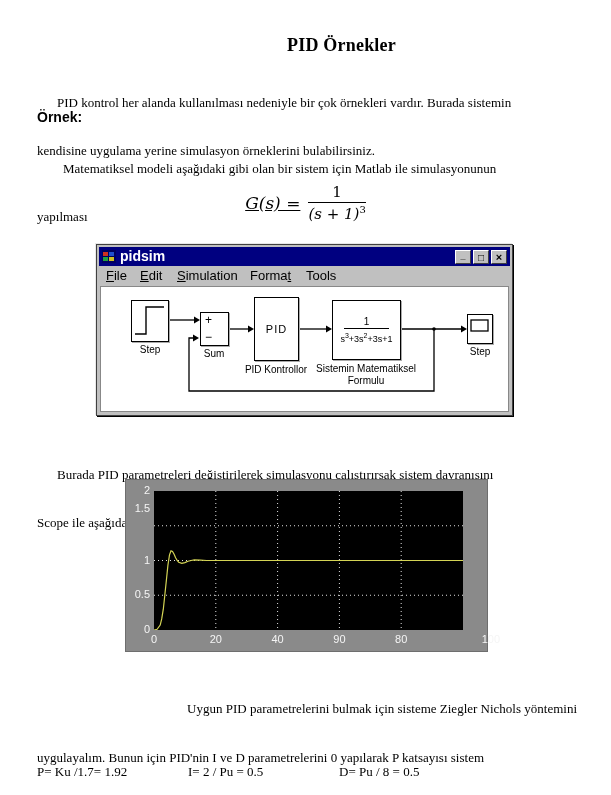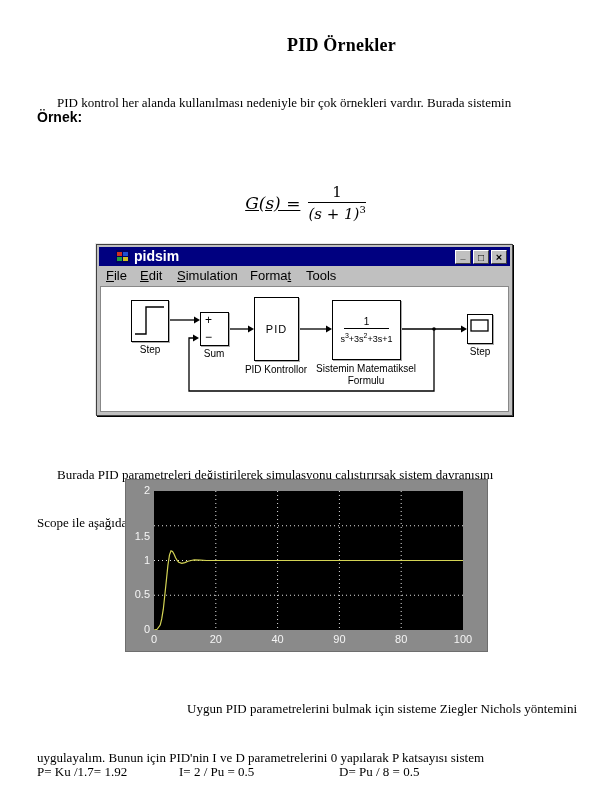--- a/index.html
+++ b/index.html
@@ -22,21 +22,21 @@
   .formula .f-lhs{font-style:italic;font-size:17px;vertical-align:middle;margin-right:8px;text-decoration:underline;}
   .frac{display:inline-block;text-align:center;vertical-align:middle;font-size:15px;}
   .frac .num{display:block;padding:0 4px 1px;border-bottom:1px solid #000;}
   .frac .den{display:block;padding-top:1px;font-style:italic;}
   .frac .den sup{font-size:10px;font-style:normal;}
   
   .sim-window{left:96px;top:244px;width:415px;height:170px;background:#c0c0c0;
               border:1px solid #404040;box-shadow:1px 1px 0 #000, -1px -1px 0 #e8e8e8;
               font-family:"Liberation Sans",sans-serif;}
   .titlebar{position:absolute;left:2px;top:2px;right:2px;height:19px;background:#000080;
-            display:flex;align-items:center;padding-left:17px;box-sizing:border-box;}
+            display:flex;align-items:center;padding-left:3px;box-sizing:border-box;}
   .win-icon{width:14px;height:13px;margin-right:4px;flex:0 0 auto;}
   .win-title{color:#fff;font-size:14px;font-weight:bold;line-height:19px;}
   .win-buttons{margin-left:auto;margin-right:3px;display:flex;gap:2px;}
   .win-btn{width:16px;height:14px;background:#c0c0c0;
            border-top:1px solid #fff;border-left:1px solid #fff;
            border-right:1px solid #404040;border-bottom:1px solid #404040;
            font-size:9px;font-weight:bold;text-align:center;line-height:11px;
            color:#000;box-sizing:border-box;cursor:default;}
   .win-btn.max{font-size:10px;line-height:13px;}
   .win-btn.close{font-size:11px;line-height:13px;}
@@ -69,25 +69,28 @@
   .params{top:764px;left:37px;width:540px;height:17px;font-size:13px;}
   .params span{position:absolute;top:0;white-space:pre;}
 </style>
 </head>
 <body>
 
 <h1 class="abs doc-title">PID Örnekler</h1>
 
 <div class="abs para indent1" style="top:62px">
   <span class="ln">PID kontrol her alanda kullanılması nedeniyle bir çok örnekleri vardır. Burada sistemin</span>
+  <span class="ln">kendisine uygulama yerine simulasyon örneklerini bulabilirsiniz.</span>
 </div>
 
 <h2 class="abs ornek">Örnek:</h2>
 
 <div class="abs para indent2" style="top:128px">
+  <span class="ln">Matematiksel modeli aşağıdaki gibi olan bir sistem için Matlab ile simulasyonunun</span>
+  <span class="ln">yapılması</span>
 </div>
 
 <div class="abs formula">
   <span class="f-lhs">G(s) =</span><span class="frac"><span class="num">1</span><span class="den"><span>(s + 1)</span><sup>3</sup></span></span>
 </div>
 
 <div class="abs sim-window">
   <div class="titlebar">
     <svg class="win-icon" viewBox="0 0 14 13">
       <rect x="0" y="0" width="14" height="13" fill="#000060"></rect>
@@ -182,39 +185,39 @@
         <line x1="247.20000000000002" y1="0" x2="247.20000000000002" y2="139" stroke="#e0e0e0" stroke-width="1" stroke-dasharray="1 3"></line>
         <line x1="0" y1="104.25" x2="309" y2="104.25" stroke="#e0e0e0" stroke-width="1" stroke-dasharray="1 3"></line>
         <line x1="0" y1="69.5" x2="309" y2="69.5" stroke="#e0e0e0" stroke-width="1" stroke-dasharray="1 3"></line>
         <line x1="0" y1="34.75" x2="309" y2="34.75" stroke="#e0e0e0" stroke-width="1" stroke-dasharray="1 3"></line>
         <polyline points="0.0,139.0 3.1,138.3 6.2,134.1 7.7,127.9 9.3,118.2 10.8,104.3 12.4,89.0 13.9,74.4 15.5,63.9 17.0,59.8 18.5,60.5 20.1,63.2 21.6,66.7 23.2,69.5 24.7,71.2 27.8,72.3 30.9,71.6 34.0,70.2 37.1,69.5 40.2,68.8 46.4,69.2 52.5,69.5 61.8,69.5 77.3,69.5 92.7,69.5 123.6,69.5 154.5,69.5 185.4,69.5 216.3,69.5 247.2,69.5 278.1,69.5 309.0,69.5" fill="none" stroke="#d4d455" stroke-width="1.2"></polyline>
       </svg></div>
   <div>
       <span class="ytick" style="top: 143px;">0</span>
       <span class="ytick" style="top: 108.25px;">0.5</span>
       <span class="ytick" style="top: 73.5px;">1</span>
-      <span class="ytick" style="top: 50px;">1.5</span>
+      <span class="ytick" style="top: 22px;">1.5</span>
       <span class="ytick" style="top: 4px;">2</span>
     </div>
   <div>
       <span class="xtick" style="left: 28px;">0</span>
       <span class="xtick" style="left: 89.8px;">20</span>
       <span class="xtick" style="left: 151.6px;">40</span>
       <span class="xtick" style="left: 213.4px;">90</span>
       <span class="xtick" style="left: 275.2px;">80</span>
-      <span class="xtick" style="left: 337px;">100</span>
+      <span class="xtick" style="left: 357px; text-align: right;">100</span>
     </div>
 </div>
 
 <div class="abs para indent3" style="top:669px;line-height:16.2px">
   <span class="ln">Uygun PID parametrelerini bulmak için sisteme Ziegler Nichols yöntemini</span>
   <span class="ln">uygulayalım. Bunun için PID'nin I ve D parametrelerini 0 yapılarak P katsayısı sistem</span>
   
   
   
   
 </div>
 
 <div class="abs params">
   <span style="left:0">P= Ku /1.7= 1.92</span>
-  <span style="left:142px">I= 2 / Pu = 0.5</span>
+  <span style="left:151px">I= 2 / Pu = 0.5</span>
   <span style="left:302px">D= Pu / 8 = 0.5</span>
 </div>
 
 </body></html>

